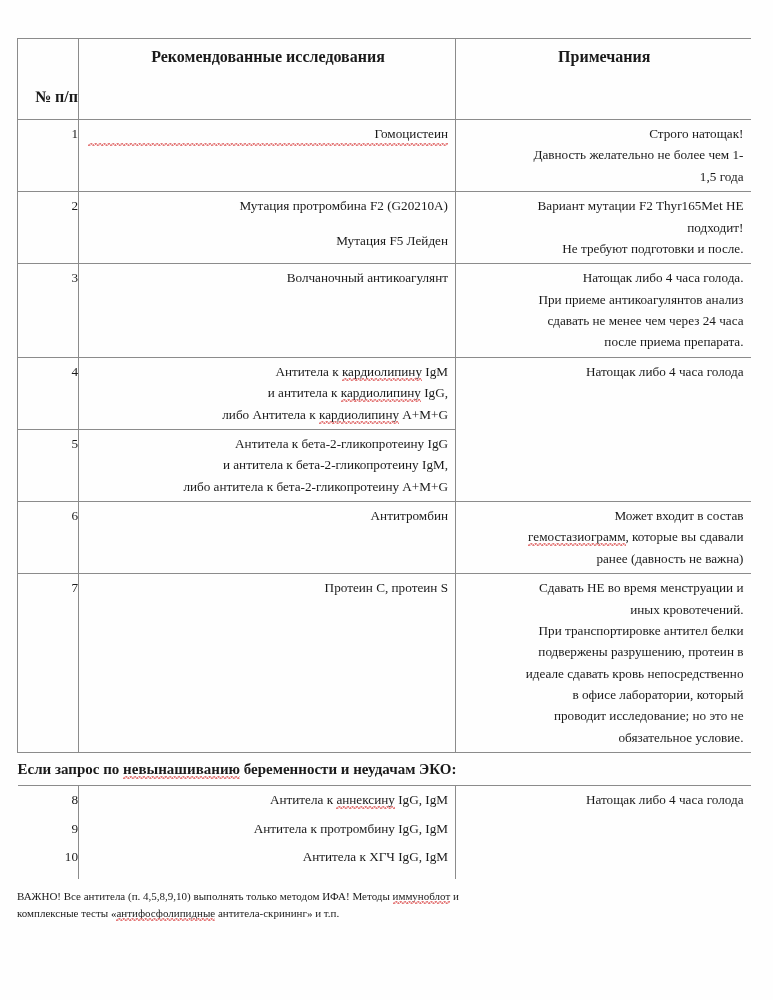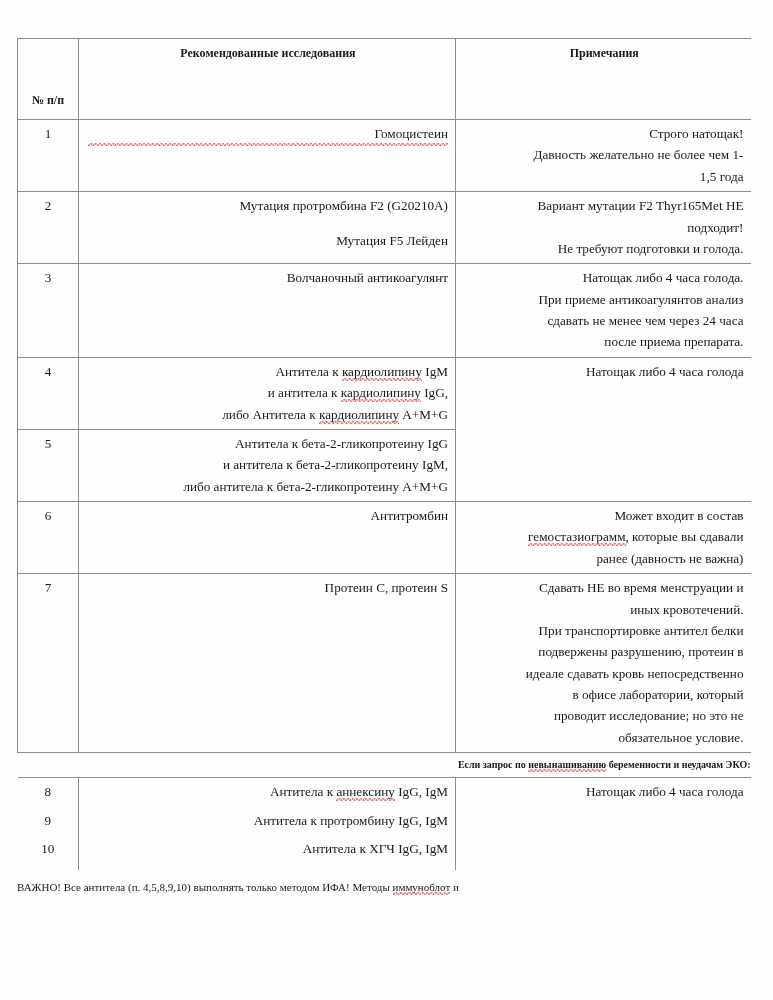--- a/index.html
+++ b/index.html
@@ -45,29 +45,29 @@
     border-bottom: 1.4px solid #8b8b8b;
     border-left: 1.4px solid #8b8b8b;
     border-right: none;
     font-weight: normal;
     text-align: right;
   }
 
   
   .doc-table td.num,
   .doc-table th.num {
-    text-align: center;
+    text-align: right;
     padding-left: 0;
     padding-right: 0;
   }
 
   .doc-table th {
     font-weight: bold;
     text-align: center;
-    font-size: 12px;
+    font-size: 16px;
     font-family: Liberation Serif, serif;
   }
 
   th.head-num {
     vertical-align: bottom;
     padding-bottom: 9px;
   }
   th.head-study, th.head-note {
     vertical-align: top;
     padding-top: 5px;
@@ -75,23 +75,23 @@
   .head-row th { height: 68px; }
 
   
   td.note-merged { }
 
   
   tr.no-top-rule > td { border-top: none; }
 
   
   td.section-banner {
-    text-align: right;
+    text-align: left;
     font-weight: bold;
-    font-size: 10px;
+    font-size: 15px;
     border-left: none;
     padding: 4px 0 4px 0;
   }
 
   
   tr.tail-row > td {
     border-top: none;
     border-bottom: none;
   }
   tr.tail-row > td.num { border-left: none; }
@@ -173,21 +173,21 @@
       <tr>
         <td class="num">2</td>
         <td class="study">
           <span class="line">Мутация протромбина F2 (G20210A)</span>
           <span class="sp"></span>
           <span class="line">Мутация F5 Лейден</span>
         </td>
         <td class="note">
           <span class="line"><span>Вариант мутации F2 Thyr165Met </span><b class="strong">НЕ</b></span>
           <span class="line">подходит!</span>
-          <span class="line">Не требуют подготовки и голода.</span>
+          <span class="line">Не требуют подготовки и после.</span>
         </td>
       </tr>
 
       <tr>
         <td class="num">3</td>
         <td class="study">
           <span class="line">Волчаночный антикоагулянт</span>
         </td>
         <td class="note">
           <span class="line">Натощак либо 4 часа голода.</span>
@@ -275,15 +275,16 @@
           <span class="line">Антитела к ХГЧ IgG, IgM</span>
         </td>
         <td class="note"></td>
       </tr>
 
     </tbody>
   </table>
 
   <div class="footer-note">
     <span class="line"><span>ВАЖНО! Все антитела (п. 4,5,8,9,10) выполнять только методом ИФА! Методы </span><span class="sq">иммуноблот</span><span> и</span></span>
+    <span class="line"><span>комплексные тесты «</span><span class="sq">антифосфолипидные</span><span> антитела-скрининг» и т.п.</span></span>
   </div>
 
 </div>
 
 </body></html>

